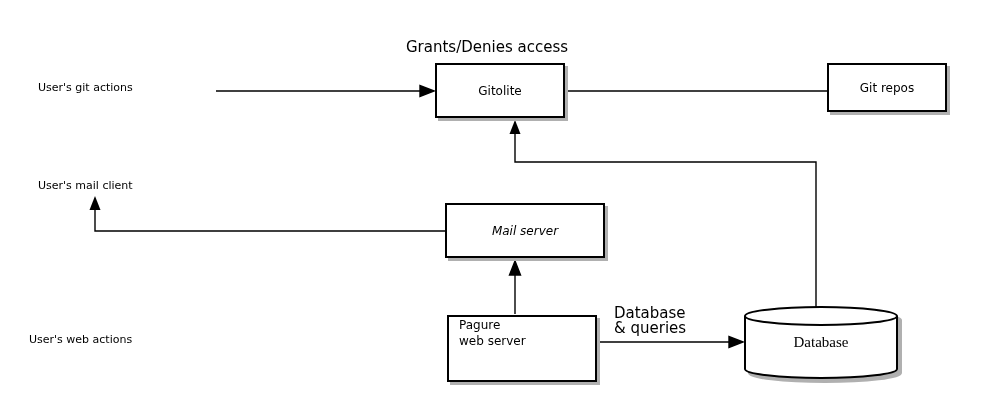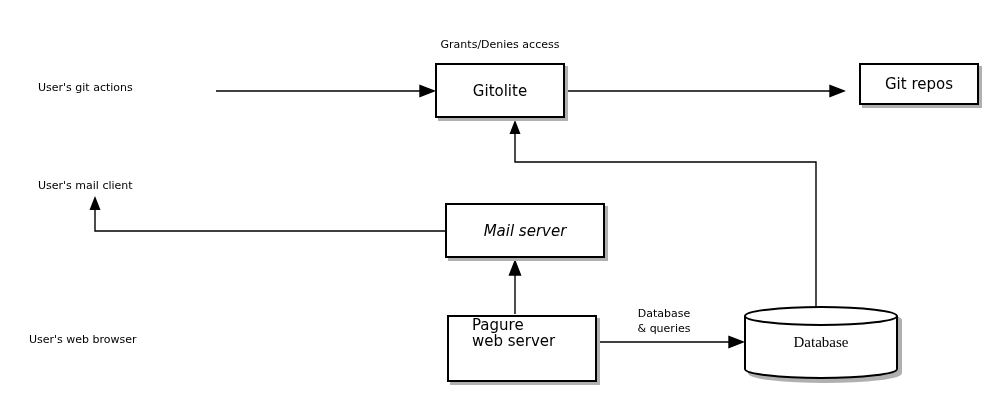--- a/index.html
+++ b/index.html
@@ -24,42 +24,42 @@
   }
   .node {
     position: absolute;
     box-sizing: border-box;
     background: #ffffff;
     border: 2px solid #000000;
     box-shadow: 3px 3px 0 0 #b0b0b0;
     display: flex;
     align-items: center;
     justify-content: center;
-    font-size: 15px;
+    font-size: 12px;
     white-space: nowrap;
   }
   .node-gitolite   { left: 435px; top: 63px;  width: 130px; height: 55px; }
-  .node-git-repos  { left: 859px; top: 63px;  width: 120px; height: 42px; }
+  .node-git-repos  { left: 827px; top: 63px;  width: 120px; height: 49px; }
   .node-mail       { left: 445px; top: 203px; width: 160px; height: 55px; font-style: italic; }
   .node-pagure     { left: 447px; top: 315px; width: 150px; height: 67px;
-                     justify-content: flex-start; padding-left: 23px;
+                     justify-content: flex-start; padding-left: 10px;
                      flex-direction: column; align-items: flex-start; }
   .node-pagure .line { line-height: 16px; }
   .ext-label {
     position: absolute;
     font-size: 11px;
     white-space: nowrap;
   }
   .ext-git-actions { left: 38px;  top: 81px; }
   .ext-mail-client { left: 38px;  top: 179px; }
   .ext-web-browser { left: 29px;  top: 333px; }
   .edge-label {
     position: absolute;
-    font-size: 11px;
-    text-align: center;
+    font-size: 15px;
+    text-align: left;
     white-space: nowrap;
   }
   .lbl-grants        { left: 406px; top: 38px;  width: 188px; }
   .lbl-notifications { left: 220px; top: 208px; width: 151px; }
   .lbl-updates       { left: 614px; top: 306px; width: 100px; line-height: 15px; }
   .db-label {
     position: absolute;
     left: 745px; top: 307px; width: 152px; height: 71px;
     display: flex; align-items: center; justify-content: center;
     font-size: 15px;
@@ -131,21 +131,21 @@
     <span class="line">Pagure</span>
     <span class="line">web server</span>
   </div>
 
   <div class="db-label">Database</div>
 
   <div class="ext-label ext-git-actions">User's git actions</div>
 
   <div class="ext-label ext-mail-client">User's mail client</div>
 
-  <div class="ext-label ext-web-browser">User's web browser</div>
+  <div class="ext-label ext-web-browser">User's web actions</div>
 
   <div class="edge-label lbl-grants">Grants/Denies access</div>
 
 
   <div class="edge-label lbl-updates">
     <div>Database</div>
     <div>&amp; queries</div>
   </div>
 
 </div>

